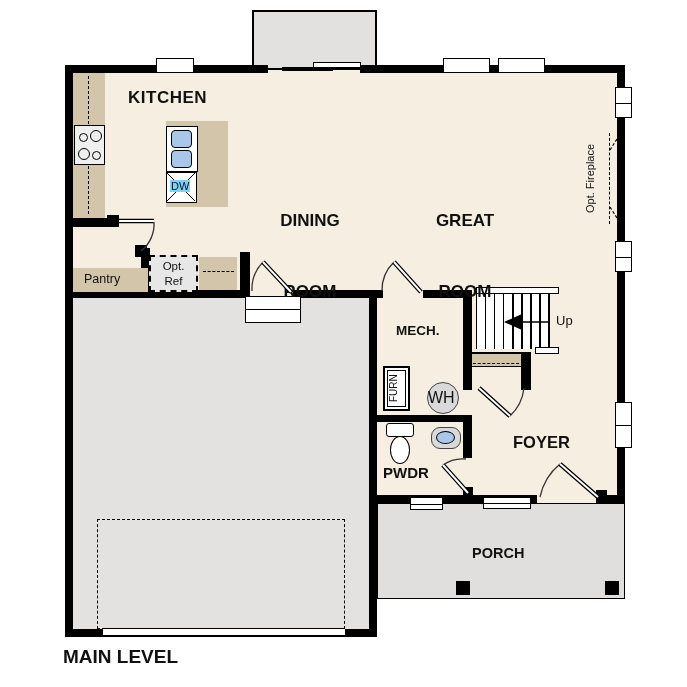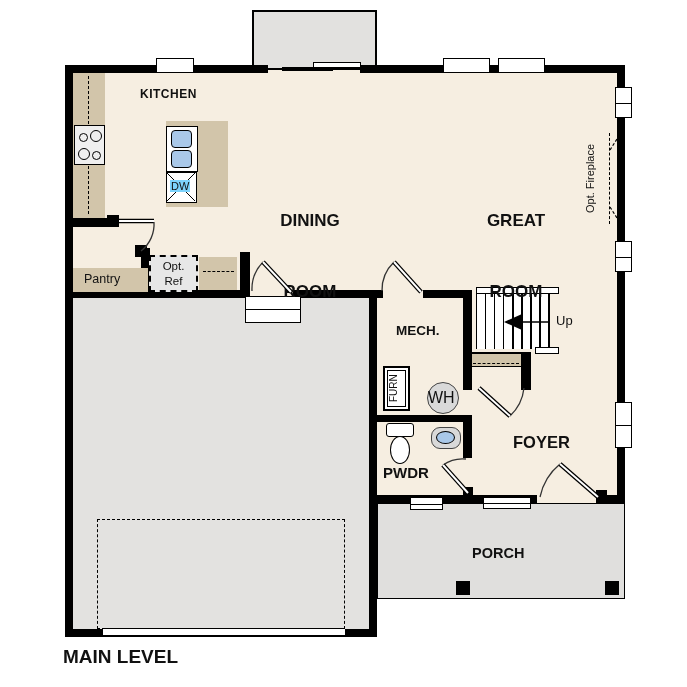--- a/index.html
+++ b/index.html
@@ -137,26 +137,26 @@
   <div class="abs" style="left:431px;top:427px;width:30px;height:22px;background:var(--appliance-gray);border:1.5px solid #444;border-radius:9px;">
     <div class="abs" style="left:4px;top:3px;width:19px;height:13px;background:var(--fixture-blue);border:1.5px solid #000;border-radius:50%;"></div>
   </div>
 
   <div class="abs" style="left:609px;top:133px;height:91px;border-left:1.5px dashed #000;"></div>
   <div class="abs vtext small" style="left:584px;top:130px;width:16px;height:96px;font-size:11px;">Opt. Fireplace</div>
 
   <div class="abs wall" style="left:456px;top:581px;width:14px;height:14px;"></div>
   <div class="abs wall" style="left:605px;top:581px;width:14px;height:14px;"></div>
 
-  <span class="lbl" style="left:140px;top:86px;font-size:12px;letter-spacing:0.5px;">KITCHEN</span>
+  <span class="lbl" style="left:128px;top:86px;font-size:17px;letter-spacing:0.5px;">KITCHEN</span>
   <div class="lbl center" style="left:260px;top:161px;width:100px;font-size:17px;">
     <div>DINING</div>
     <div>ROOM</div>
   </div>
-  <div class="lbl center" style="left:466px;top:161px;width:100px;font-size:17px;">
+  <div class="lbl center" style="left:415px;top:161px;width:100px;font-size:17px;">
     <div>GREAT</div>
     <div>ROOM</div>
   </div>
   <span class="lbl" style="left:396px;top:322px;font-size:13.5px;">MECH.</span>
   <span class="lbl" style="left:383px;top:462px;font-size:15px;">PWDR</span>
   <span class="lbl" style="left:513px;top:431px;font-size:16.5px;">FOYER</span>
   <span class="lbl" style="left:472px;top:543px;font-size:14.5px;">PORCH</span>
   <span class="lbl" style="left:63px;top:644px;font-size:19px;text-align:center;">MAIN LEVEL</span>
 
   <svg class="overlay" width="687" height="687">

